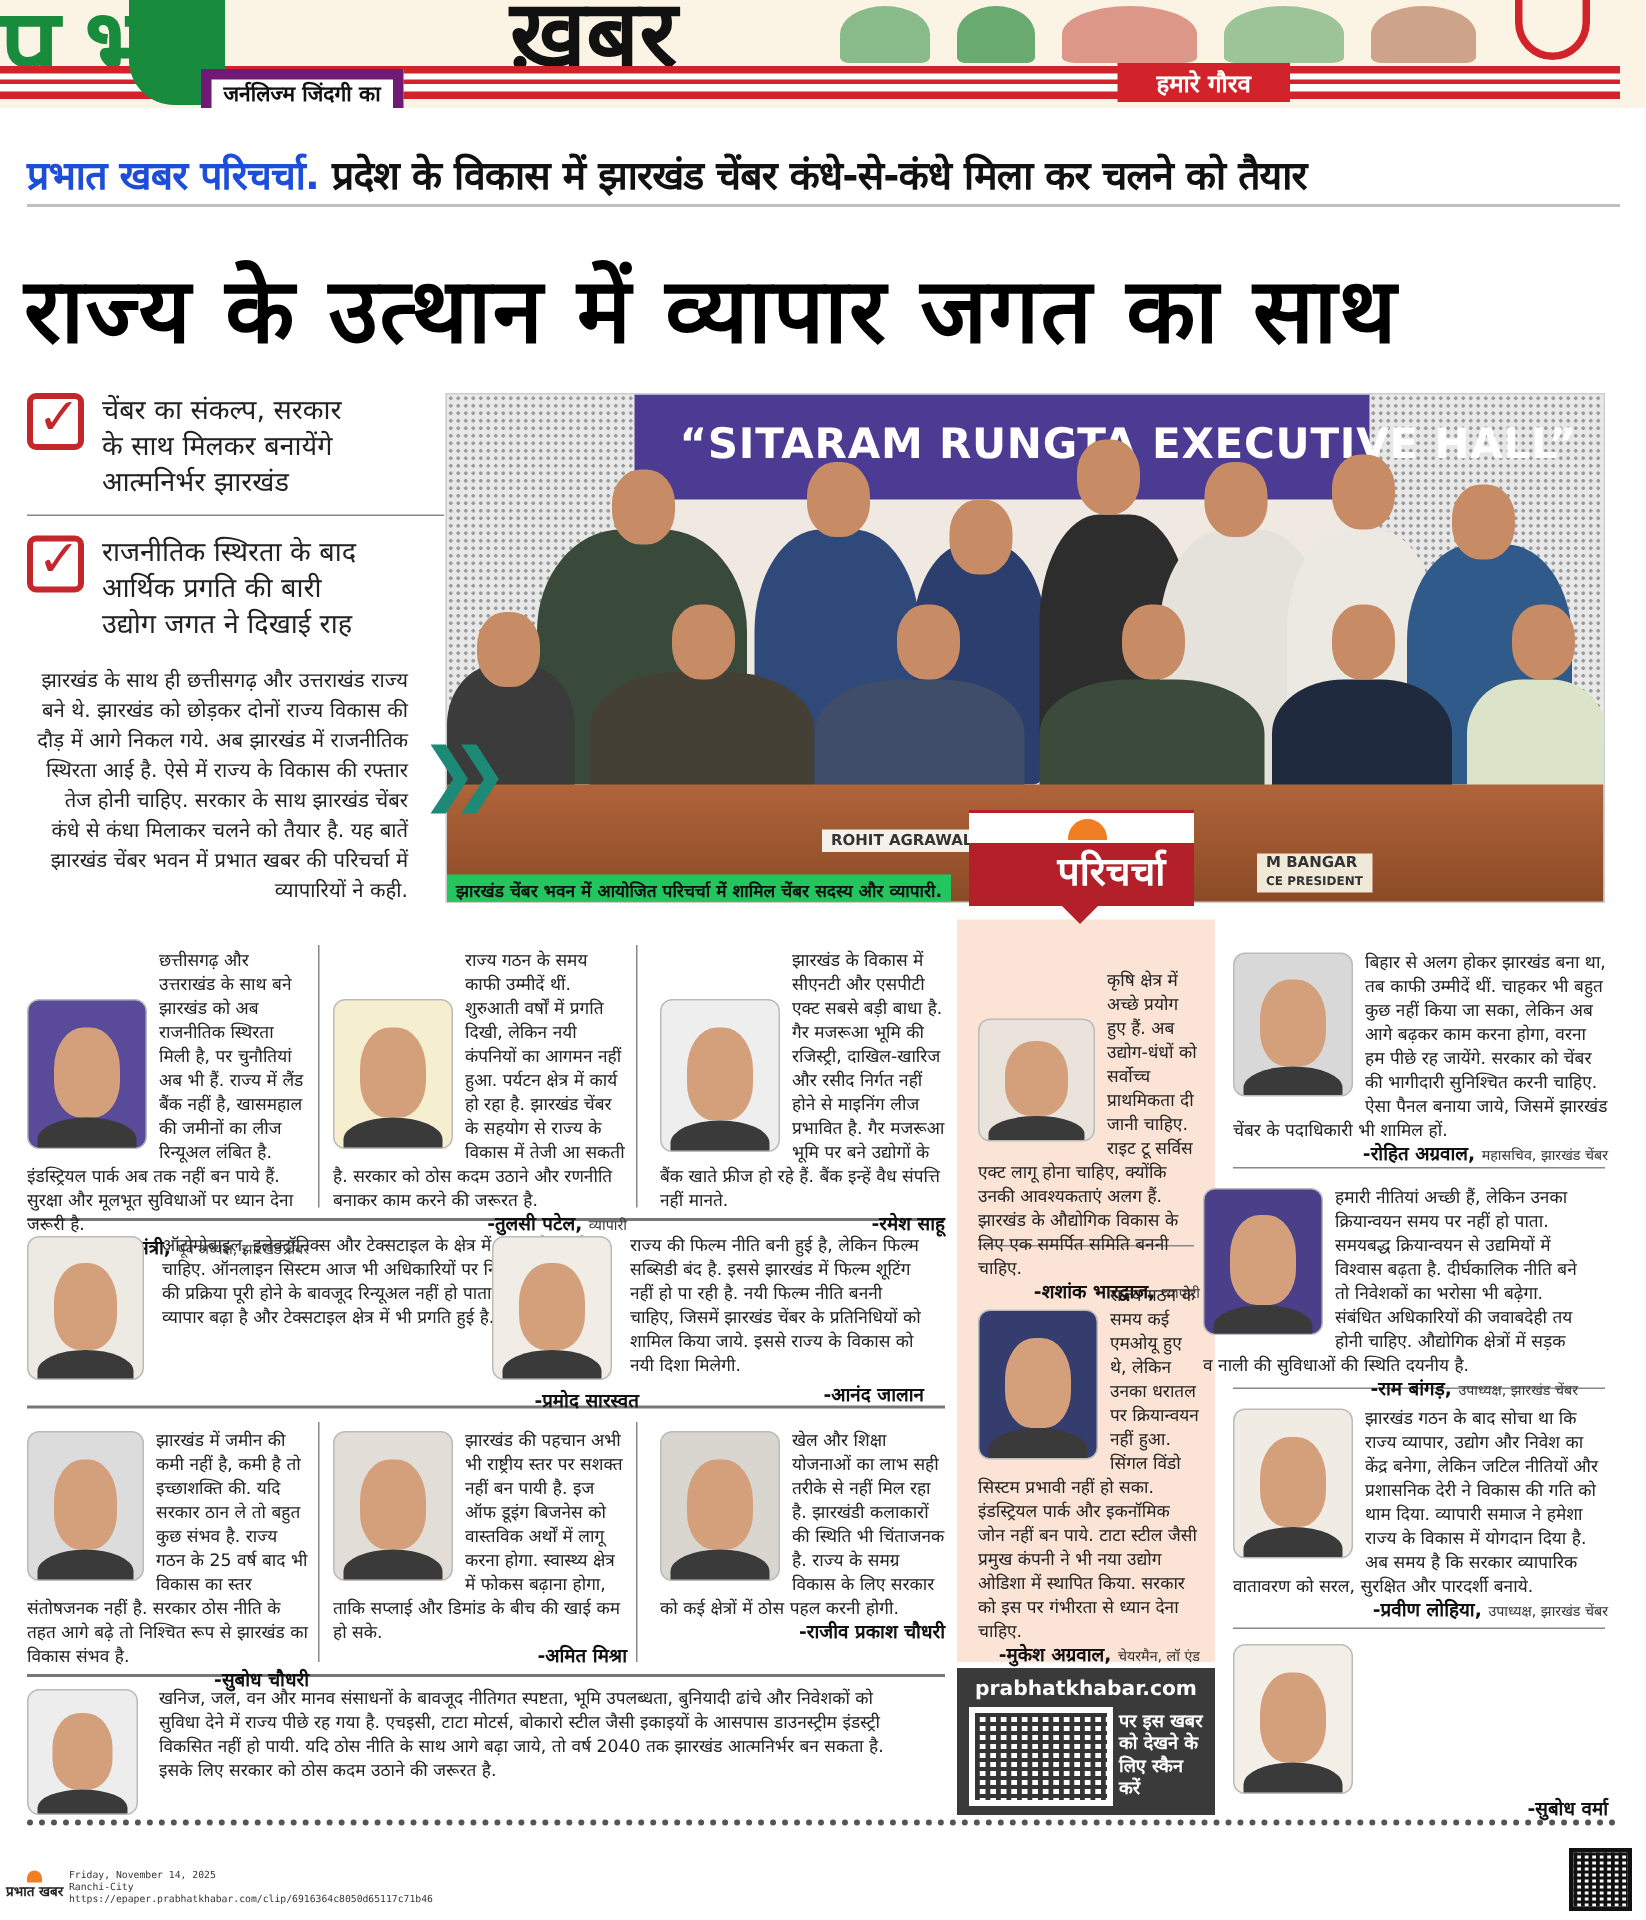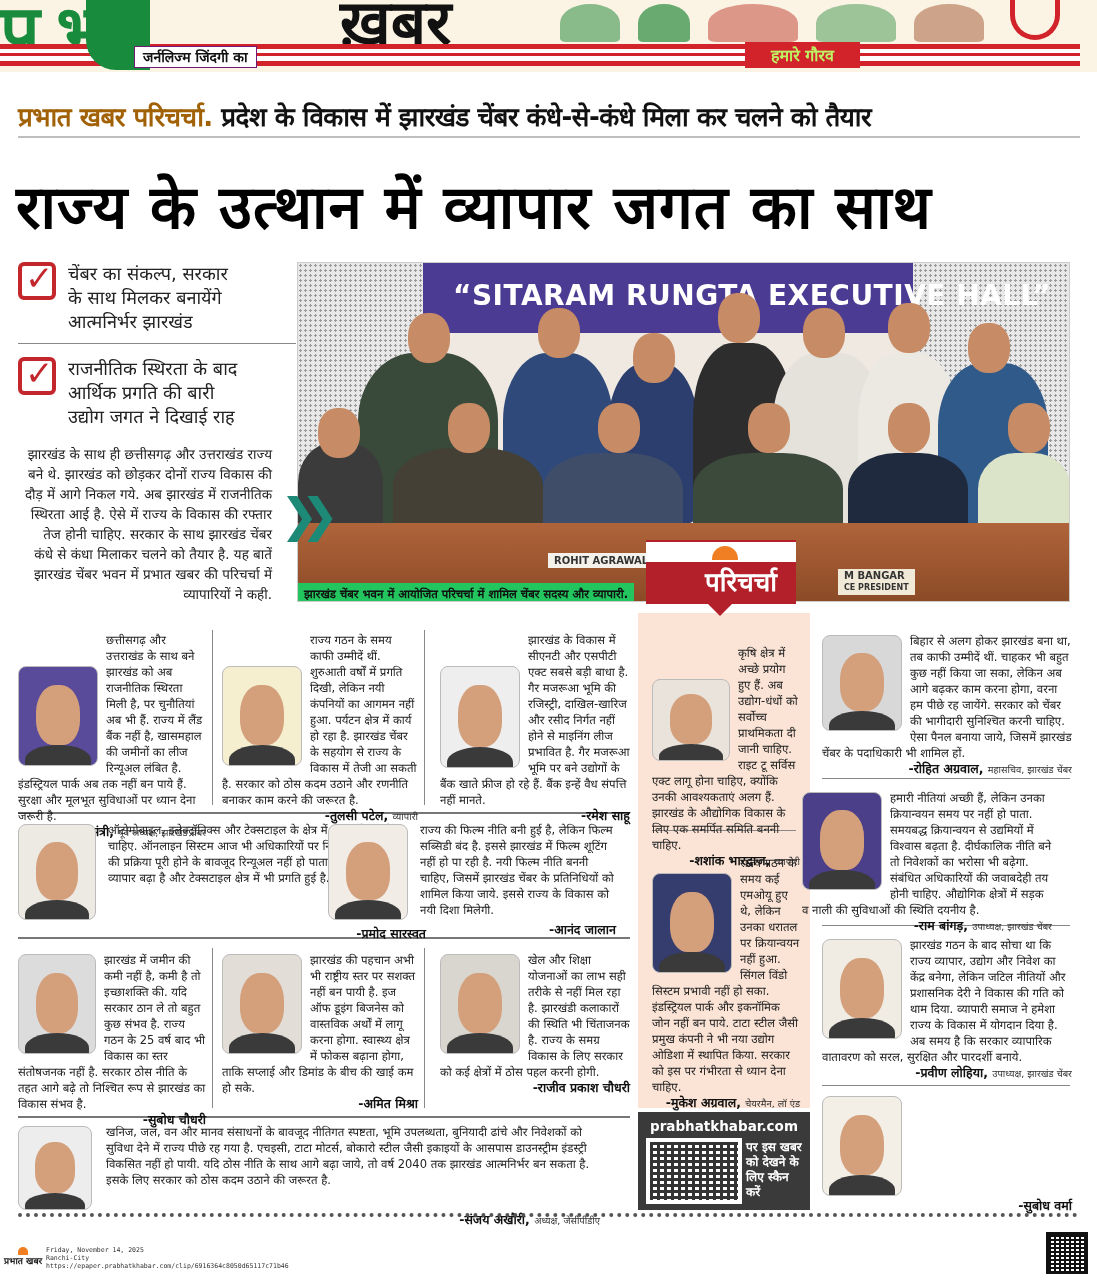--- a/index.html
+++ b/index.html
@@ -6,28 +6,28 @@
   body { width: 1097px; height: 1280px; background: #fff; font-family: "DejaVu Sans", sans-serif; color: #1a1a1a; position: relative; overflow: hidden; }
 
   
   .masthead { position: absolute; left: 0; top: 0; width: 1097px; height: 72px; background: #fbf4e4; overflow: hidden; }
   .mh-logo-big { position: absolute; left: 0; top: -20px; font-family: "DejaVu Sans", sans-serif; font-weight: bold; font-size: 70px; color: #198b3c; letter-spacing: -4px; }
   .mh-logo-mid { position: absolute; left: 340px; top: -22px; font-size: 62px; color: #111; font-weight: bold; }
   .mh-art { position: absolute; left: 560px; top: 0; width: 500px; height: 42px; display: flex; gap: 18px; align-items: flex-end; }
   .mh-art span { display: block; height: 38px; border-radius: 50% 50% 10% 10%; }
   .mh-stripe { position: absolute; left: 0; top: 44px; width: 1080px; height: 22px; background: #fff; border-top: 5px solid #d2232a; border-bottom: 5px solid #d2232a; }
   .mh-stripe::after { content: ""; position: absolute; left: 0; right: 0; top: 4px; height: 3px; background: #d2232a; }
-  .mh-tagline { position: absolute; left: 134px; top: 46px; background: #fff; border: 1px solid #701a75; padding: 0 8px; font-size: 14px; line-height: 20px; color: #111; z-index: 2; font-weight: bold; }
+  .mh-tagline { position: absolute; left: 134px; top: 46px; background: #fff; border: 7px solid #701a75; padding: 0 8px; font-size: 14px; line-height: 20px; color: #111; z-index: 2; font-weight: bold; }
   .mh-green { position: absolute; left: 86px; top: 0; width: 64px; height: 70px; background: #198b3c; border-radius: 0 0 0 30px; z-index: 1; }
-  .mh-pride { position: absolute; left: 745px; top: 42px; background: #d2232a; color: #bef264; font-weight: bold; font-size: 16px; padding: 2px 26px; z-index: 2; }
+  .mh-pride { position: absolute; left: 745px; top: 42px; background: #d2232a; color: #ffffff; font-weight: bold; font-size: 16px; padding: 2px 26px; z-index: 2; }
   .mh-swirl { position: absolute; left: 1010px; top: 0; width: 50px; height: 40px; border-radius: 0 0 30px 30px; border: 5px solid #d2232a; border-top: none; }
 
   
   .kicker { position: absolute; left: 18px; top: 98px; font-size: 26px; font-weight: bold; white-space: nowrap; letter-spacing: -0.5px; }
-  .kicker .label { color: #a16207; }
+  .kicker .label { color: #1d4ed8; }
   .kicker .text { color: #111; }
   .kicker-rule { position: absolute; left: 18px; top: 136px; width: 1062px; height: 2px; background: #bfbfbf; }
 
   
   .headline { position: absolute; left: 16px; top: 164px; font-size: 60px; font-weight: bold; color: #000; letter-spacing: 1px; white-space: nowrap; }
 
   
   .point { position: absolute; left: 18px; display: flex; gap: 12px; }
   .checkbox { width: 38px; height: 38px; border: 4px solid #c3272b; border-radius: 6px; position: relative; flex-shrink: 0; }
   .checkbox::after { content: "✓"; position: absolute; left: 3px; top: -8px; font-size: 34px; font-weight: bold; color: #c3272b; }
@@ -271,21 +271,20 @@
 
 <div class="quote" style="left:822px;top:937px;width:250px">
   <div class="avatar" style="width:80px;height:100px;background:#f0ece4"></div>
   <p>झारखंड गठन के बाद सोचा था कि राज्य व्यापार, उद्योग और निवेश का केंद्र बनेगा, लेकिन जटिल नीतियों और प्रशासनिक देरी ने विकास की गति को थाम दिया. व्यापारी समाज ने हमेशा राज्य के विकास में योगदान दिया है. अब समय है कि सरकार व्यापारिक वातावरण को सरल, सुरक्षित और पारदर्शी बनाये.</p>
   <div class="sig"><span>-प्रवीण लोहिया,</span> <small>उपाध्यक्ष, झारखंड चेंबर</small></div>
 </div>
 
 <div class="quote" style="left:18px;top:1124px;width:612px">
   <div class="avatar" style="width:74px;height:84px;background:#ededed;margin-right:14px"></div>
   <p style="padding-right:30px">खनिज, जल, वन और मानव संसाधनों के बावजूद नीतिगत स्पष्टता, भूमि उपलब्धता, बुनियादी ढांचे और निवेशकों को सुविधा देने में राज्य पीछे रह गया है. एचइसी, टाटा मोटर्स, बोकारो स्टील जैसी इकाइयों के आसपास डाउनस्ट्रीम इंडस्ट्री विकसित नहीं हो पायी. यदि ठोस नीति के साथ आगे बढ़ा जाये, तो वर्ष 2040 तक झारखंड आत्मनिर्भर बन सकता है. इसके लिए सरकार को ठोस कदम उठाने की जरूरत है.</p>
-  <div class="sig" style="padding-right:30px"><span>-संजय अखौरी,</span> <small>अध्यक्ष, जेसीपीडीए</small></div>
 </div>
 
 <div class="quote" style="left:822px;top:1094px;width:250px">
   <div class="avatar" style="width:80px;height:100px;background:#f3efe6"></div>
   <div class="sig"><span>-सुबोध वर्मा</span></div>
 </div>
 
 <div class="qrbox">
   <div class="qr-url">prabhatkhabar.com</div>
   <div class="qr-code">

